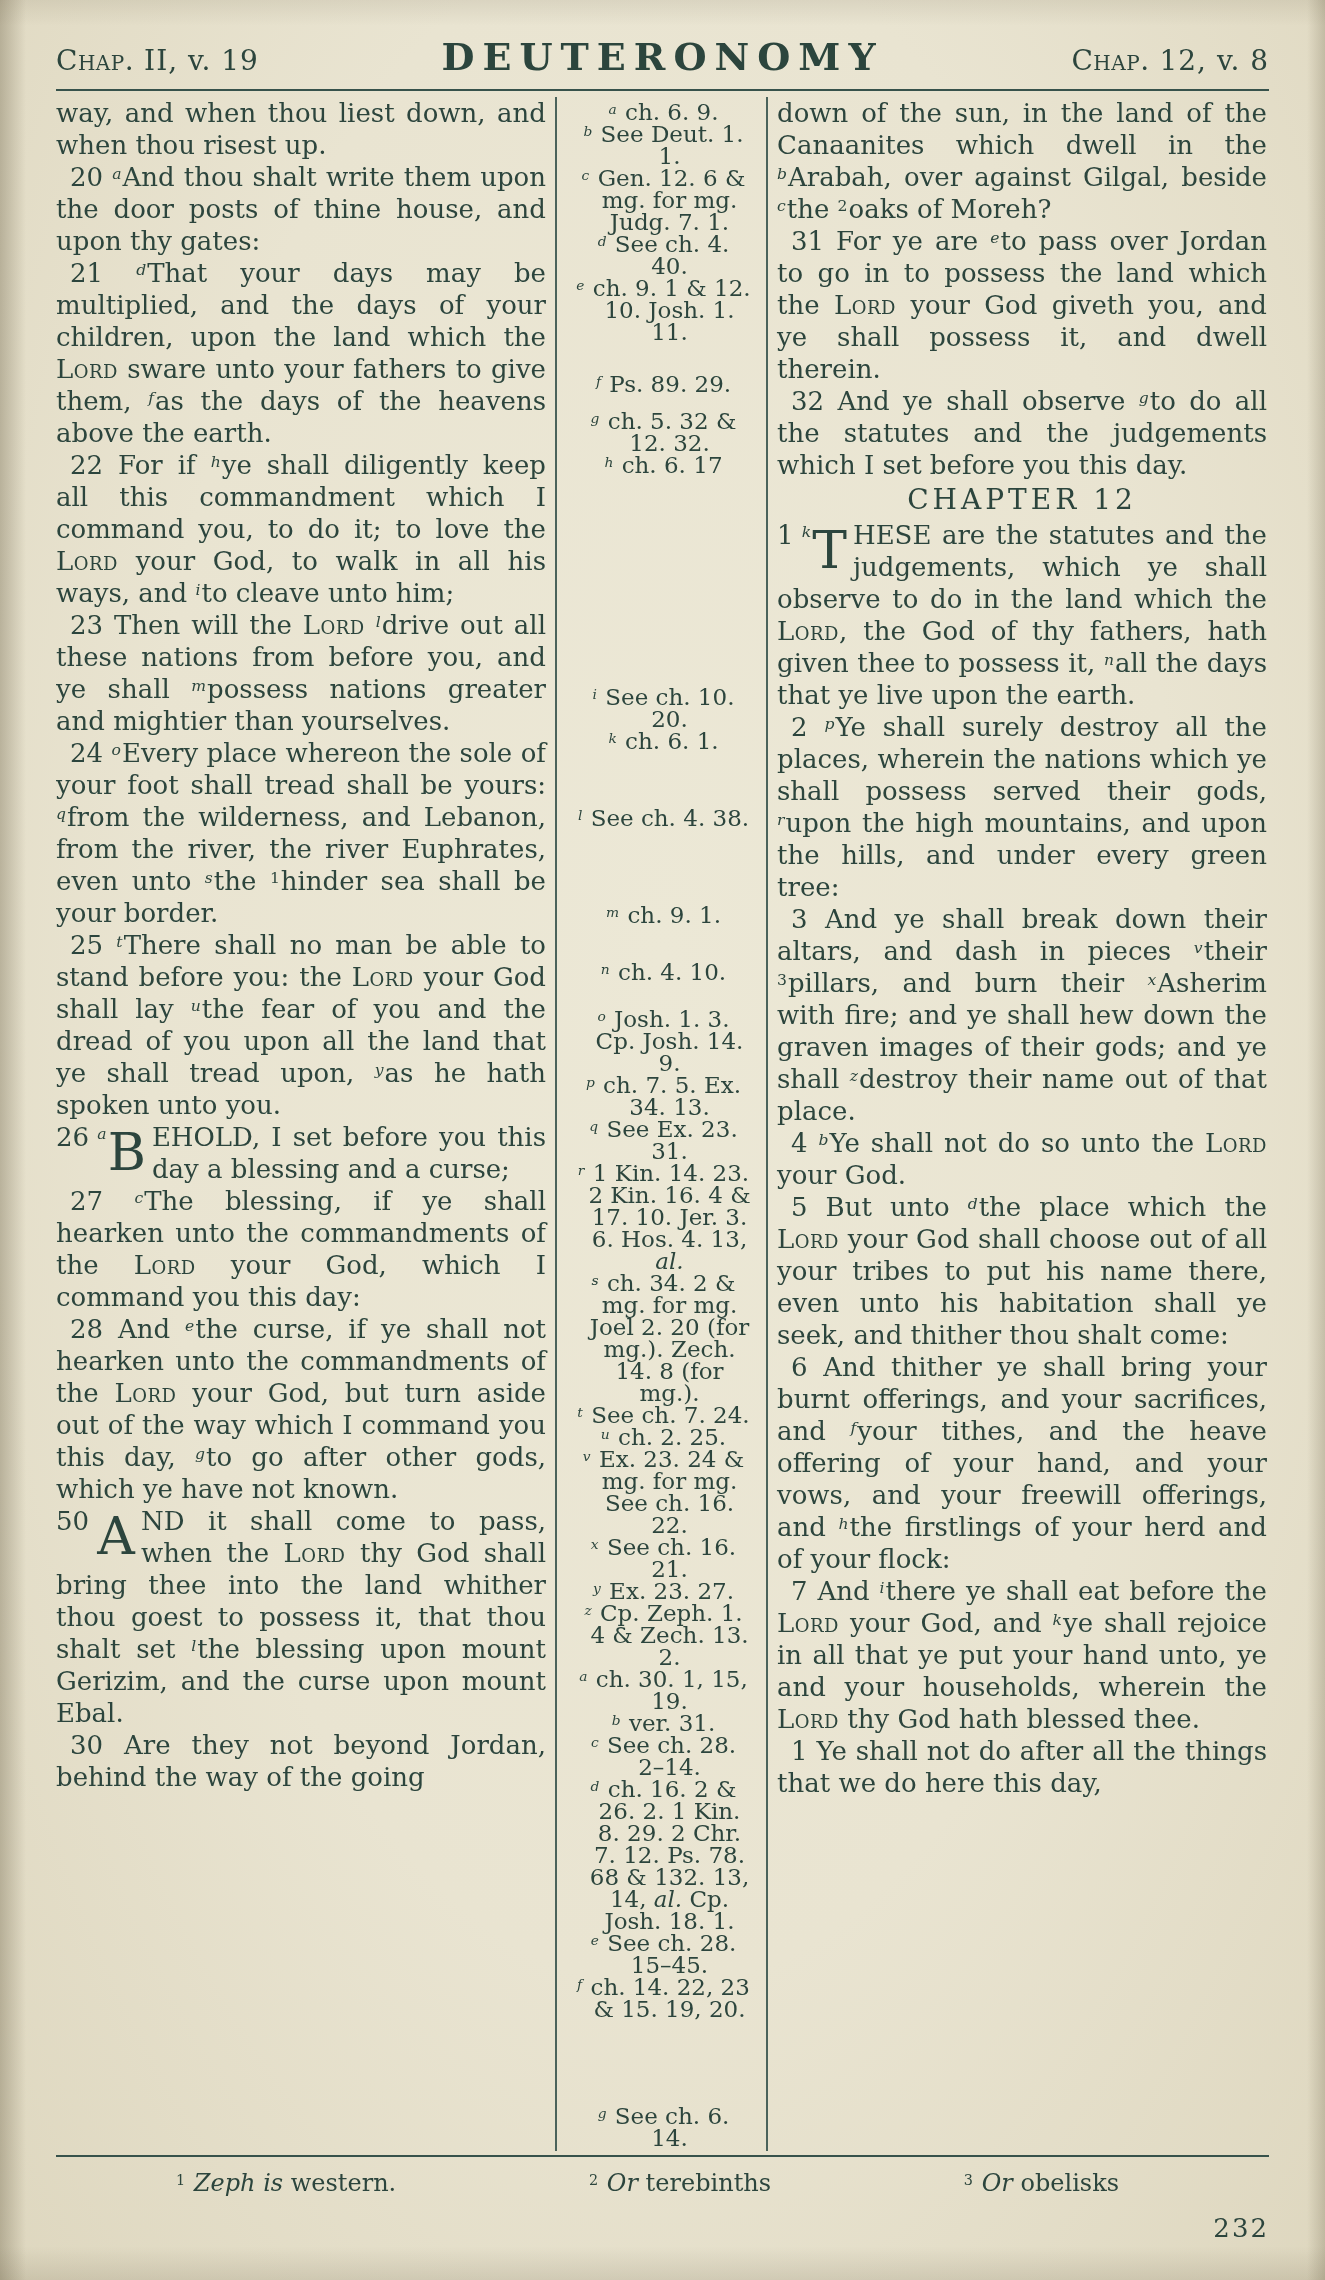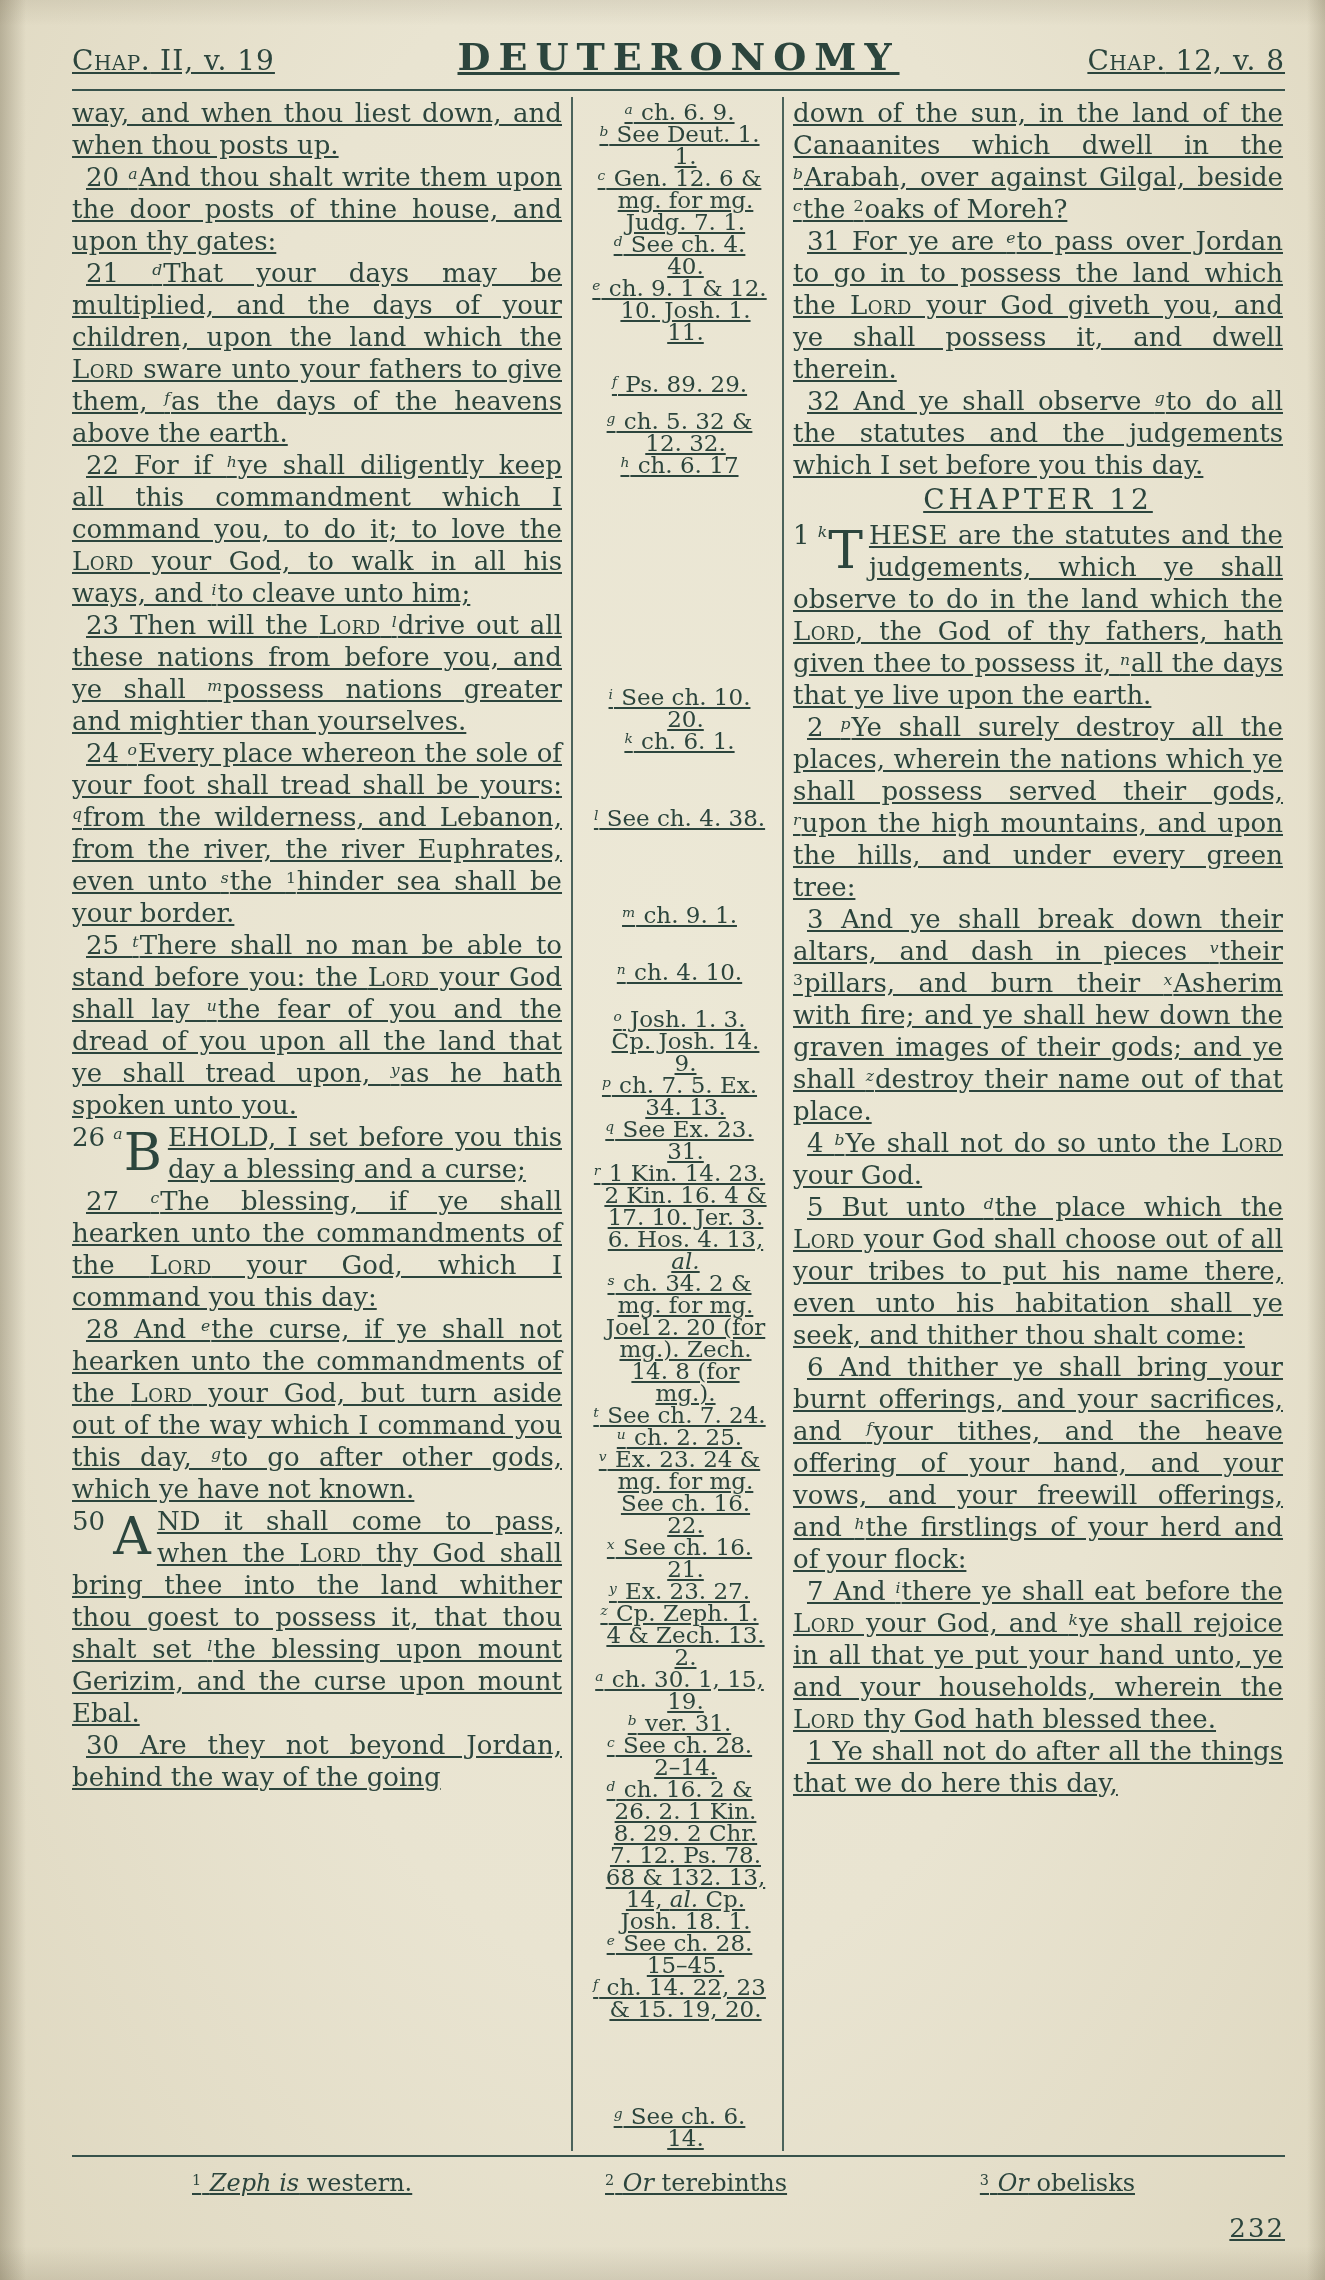--- a/index.html
+++ b/index.html
@@ -16,21 +16,21 @@
   }
   
   .page::before{
     content:'';position:absolute;inset:0;pointer-events:none;
     background:
       linear-gradient(90deg, rgba(84,74,48,.30), rgba(84,74,48,0) 26px),
       linear-gradient(270deg, rgba(84,74,48,.22), rgba(84,74,48,0) 18px),
       linear-gradient(0deg, rgba(84,74,48,.14), rgba(84,74,48,0) 34px),
       linear-gradient(180deg, rgba(84,74,48,.10), rgba(84,74,48,0) 26px);
   }
-  .content{position:absolute;left:72px;top:34px;width:1213px;text-decoration:underline;}
+  .content{position:absolute;left:56px;top:34px;width:1213px;}
 
   
   .running-head{display:flex;align-items:baseline;}
   .rh-side{flex:1;font-size:28px;letter-spacing:1px;}
   .rh-side.right{text-align:right;}
   .rh-center{font-size:38px;font-weight:bold;letter-spacing:8px;text-align:center;white-space:nowrap;}
   .hrule{height:2px;background:#37524b;margin-top:10px;}
   .hrule.thin{margin-top:4px;height:2px;}
 
   
@@ -71,21 +71,21 @@
     <div class="running-head">
       <div class="rh-side left"><span class="sc">Chap.</span> II, v. 19</div>
       <div class="rh-center">DEUTERONOMY</div>
       <div class="rh-side right"><span class="sc">Chap.</span> 12, v. 8</div>
     </div>
 
     <div class="hrule"></div>
 
     <div class="main">
       <div class="col text" id="col-left">
-          <p class="verse cont">way, and when thou liest down, and when thou posts up.</p>
+          <p class="verse cont">way, and when thou liest down, and when thou risest up.</p>
           <p class="verse">20 <sup class="ref">a</sup>And thou shalt write them upon the door posts of thine house, and upon thy gates:</p>
           <p class="verse">21 <sup class="ref">d</sup>That your days may be multiplied, and the days of your children, upon the land which the <span class="sc">Lord</span> sware unto your fathers to give them, <sup class="ref">f</sup>as the days of the heavens above the earth.</p>
           <p class="verse">22 For if <sup class="ref">h</sup>ye shall diligently keep all this commandment which I command you, to do it; to love the <span class="sc">Lord</span> your God, to walk in all his ways, and <sup class="ref">i</sup>to cleave unto him;</p>
           <p class="verse">23 Then will the <span class="sc">Lord</span> <sup class="ref">l</sup>drive out all these nations from before you, and ye shall <sup class="ref">m</sup>possess nations greater and mightier than yourselves.</p>
           <p class="verse">24 <sup class="ref">o</sup>Every place whereon the sole of your foot shall tread shall be yours: <sup class="ref">q</sup>from the wilderness, and Lebanon, from the river, the river Euphrates, even unto <sup class="ref">s</sup>the <sup class="ref num">1</sup>hinder sea shall be your border.</p>
           <p class="verse">25 <sup class="ref">t</sup>There shall no man be able to stand before you: the <span class="sc">Lord</span> your God shall lay <sup class="ref">u</sup>the fear of you and the dread of you upon all the land that ye shall tread upon, <sup class="ref">y</sup>as he hath spoken unto you.</p>
           <p class="verse hasdrop"><span class="leadwrap"><span class="vlead">26 <sup class="ref">a</sup></span><span class="dcap">B</span></span>EHOLD, I set before you this day a blessing and a curse;</p>
           <p class="verse">27 <sup class="ref">c</sup>The blessing, if ye shall hearken unto the commandments of the <span class="sc">Lord</span> your God, which I command you this day:</p>
           <p class="verse">28 And <sup class="ref">e</sup>the curse, if ye shall not hearken unto the commandments of the <span class="sc">Lord</span> your God, but turn aside out of the way which I command you this day, <sup class="ref">g</sup>to go after other gods, which ye have not known.</p>
           <p class="verse hasdrop"><span class="leadwrap"><span class="vlead">50 </span><span class="dcap">A</span></span>ND it shall come to pass, when the <span class="sc">Lord</span> thy God shall bring thee into the land whither thou goest to possess it, that thou shalt set <sup class="ref">l</sup>the blessing upon mount Gerizim, and the curse upon mount Ebal.</p>

